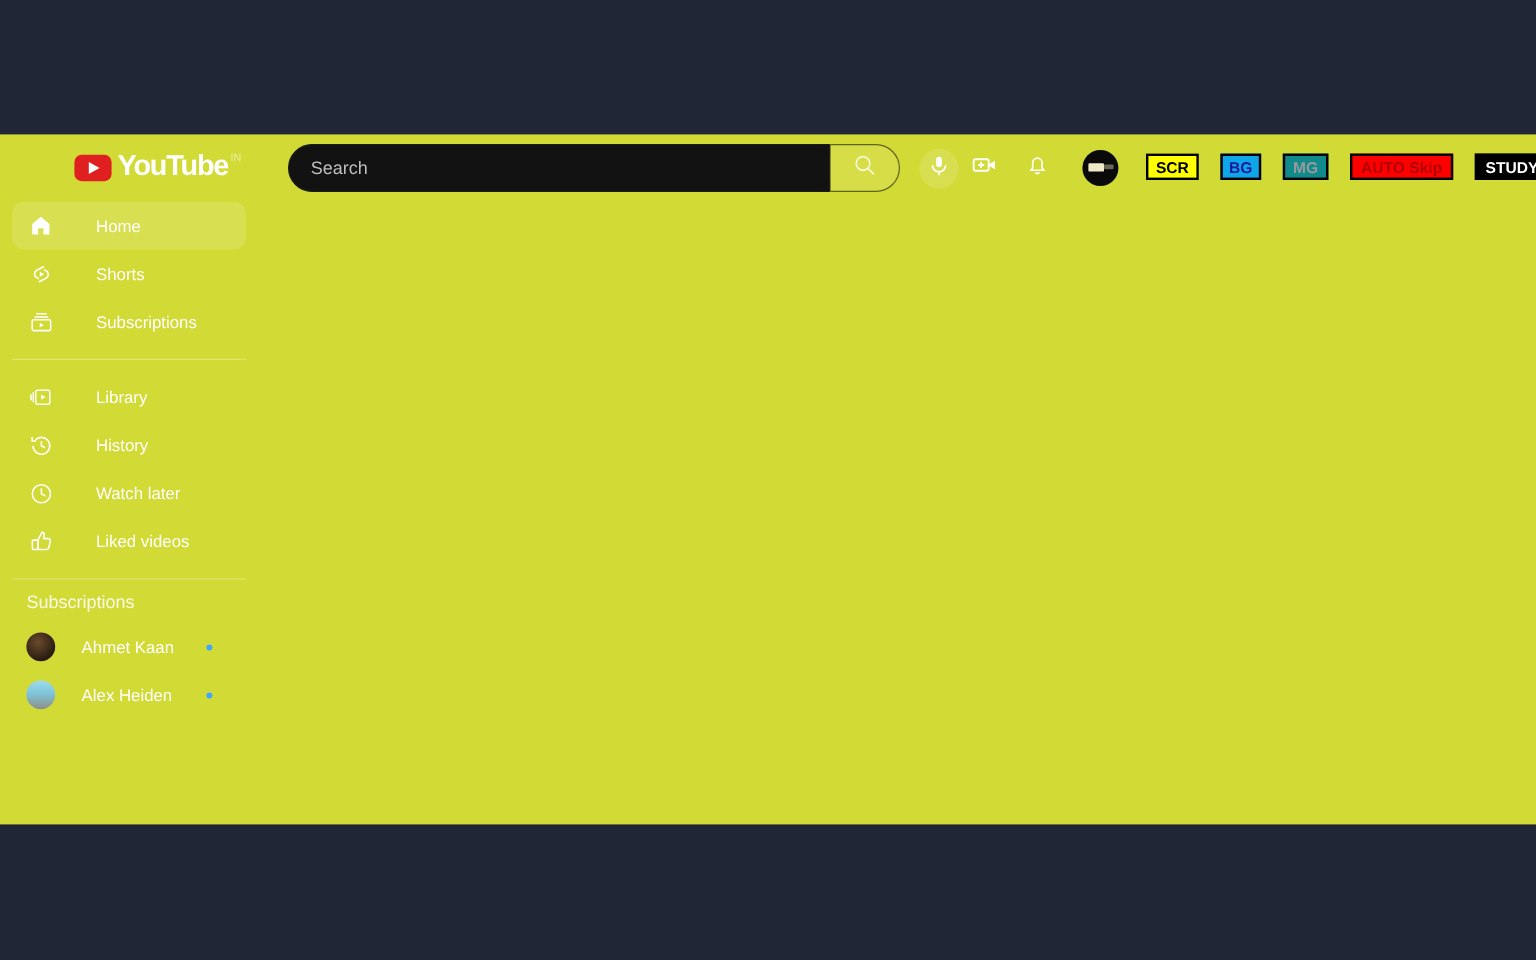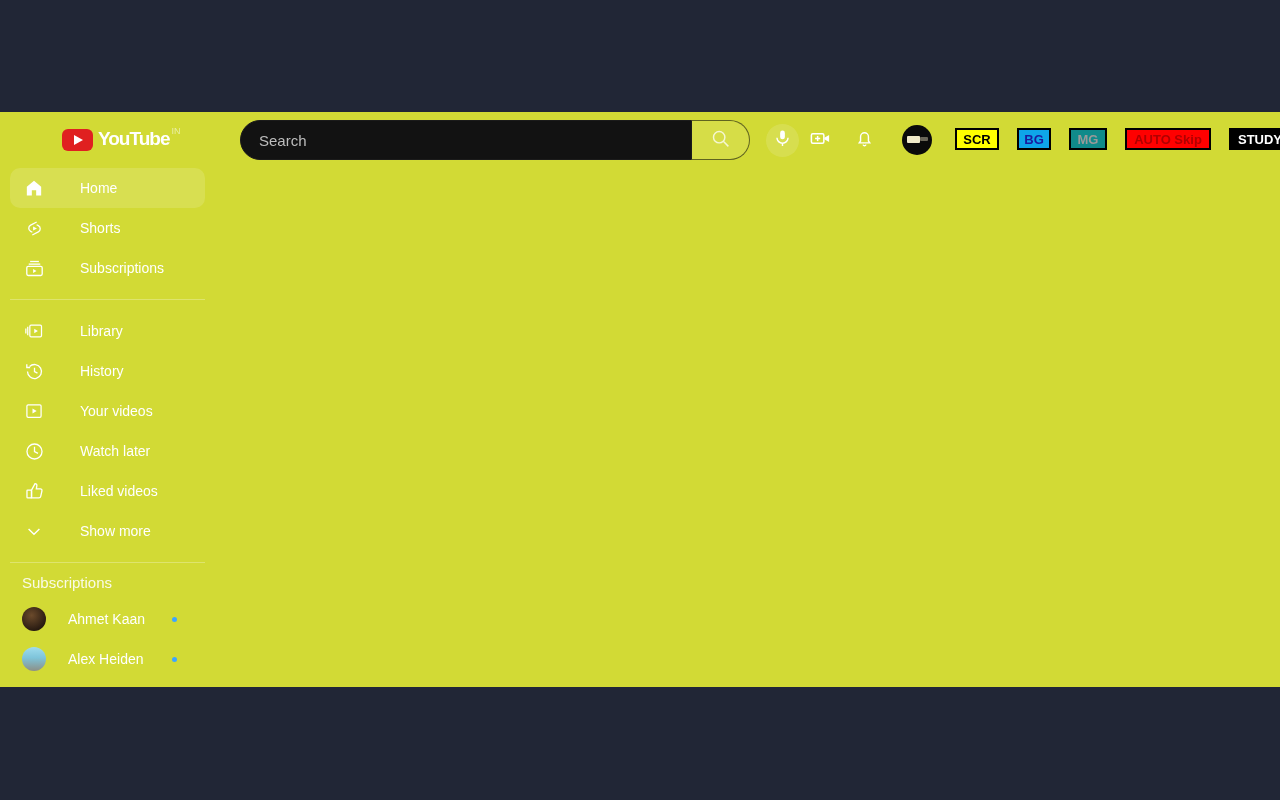--- a/index.html
+++ b/index.html
@@ -54,21 +54,21 @@
   #logo-mark::after {
     content: "";
     position: absolute;
     left: 12px; top: 5.5px;
     border-left: 9px solid #ffffff;
     border-top: 5.5px solid transparent;
     border-bottom: 5.5px solid transparent;
   }
   #logo-text {
     color: #ffffff;
-    font-size: 19px;
+    font-size: 24px;
     font-weight: bold;
     letter-spacing: -1.0px;
     margin-left: 5px;
     line-height: 26px;
   }
   #logo-country {
     color: rgba(255,255,255,0.55);
     font-size: 9px;
     margin-left: 2px;
     line-height: 11px;
@@ -378,29 +378,20 @@
         <span class="nav-icon">
           <svg width="21" height="21" viewBox="0 0 24 24" fill="none" stroke="#ffffff" stroke-width="1.5">
             <path d="M4 12a8 8 0 1 0 2.4-5.7"></path>
             <polyline points="3.2,3.6 3.2,7.4 7,7.4"></polyline>
             <polyline points="12,7.6 12,12 15.4,13.8"></polyline>
           </svg>
         </span>
         <span class="nav-label">History</span>
       </div>
 
-      <div class="nav-item">
-        <span class="nav-icon">
-          <svg width="20" height="20" viewBox="0 0 24 24" fill="none" stroke="#ffffff" stroke-width="1.5">
-            <rect x="3.5" y="4.5" width="17" height="15" rx="1.5"></rect>
-            <path d="M10.2 9v6l5-3z" fill="#ffffff" stroke="none"></path>
-          </svg>
-        </span>
-        <span class="nav-label">Your videos</span>
-      </div>
 
       <div class="nav-item">
         <span class="nav-icon">
           <svg width="21" height="21" viewBox="0 0 24 24" fill="none" stroke="#ffffff" stroke-width="1.5">
             <circle cx="12" cy="12" r="8.6"></circle>
             <polyline points="12,6.6 12,12 16,14.2"></polyline>
           </svg>
         </span>
         <span class="nav-label">Watch later</span>
       </div>
@@ -408,28 +399,20 @@
       <div class="nav-item">
         <span class="nav-icon">
           <svg width="21" height="21" viewBox="0 0 24 24" fill="none" stroke="#ffffff" stroke-width="1.5">
             <path d="M8.6 10.4 12.6 3c1.5 0 2.3 1 2.1 2.4l-.6 3.6h4.6c1.2 0 2 1 1.8 2.2l-1.4 6.4c-.2 1-1 1.7-2 1.7H8.6z"></path>
             <rect x="3.4" y="10.4" width="5.2" height="8.9" rx="0.8"></rect>
           </svg>
         </span>
         <span class="nav-label">Liked videos</span>
       </div>
 
-      <div class="nav-item">
-        <span class="nav-icon">
-          <svg width="20" height="20" viewBox="0 0 24 24" fill="none" stroke="#ffffff" stroke-width="1.7">
-            <polyline points="5.5,9.5 12,16 18.5,9.5"></polyline>
-          </svg>
-        </span>
-        <span class="nav-label">Show more</span>
-      </div>
 
       <div class="divider"></div>
 
       <div id="subs-heading">Subscriptions</div>
 
       <div class="sub-item">
         <span class="sub-avatar" style="background:radial-gradient(circle at 40% 35%, #6b4a2b 0%, #2a1c12 70%, #120c08 100%);"></span>
         <span class="sub-label">Ahmet Kaan</span>
         <span class="sub-dot" style="background: rgb(62, 166, 255);"></span>
       </div>

